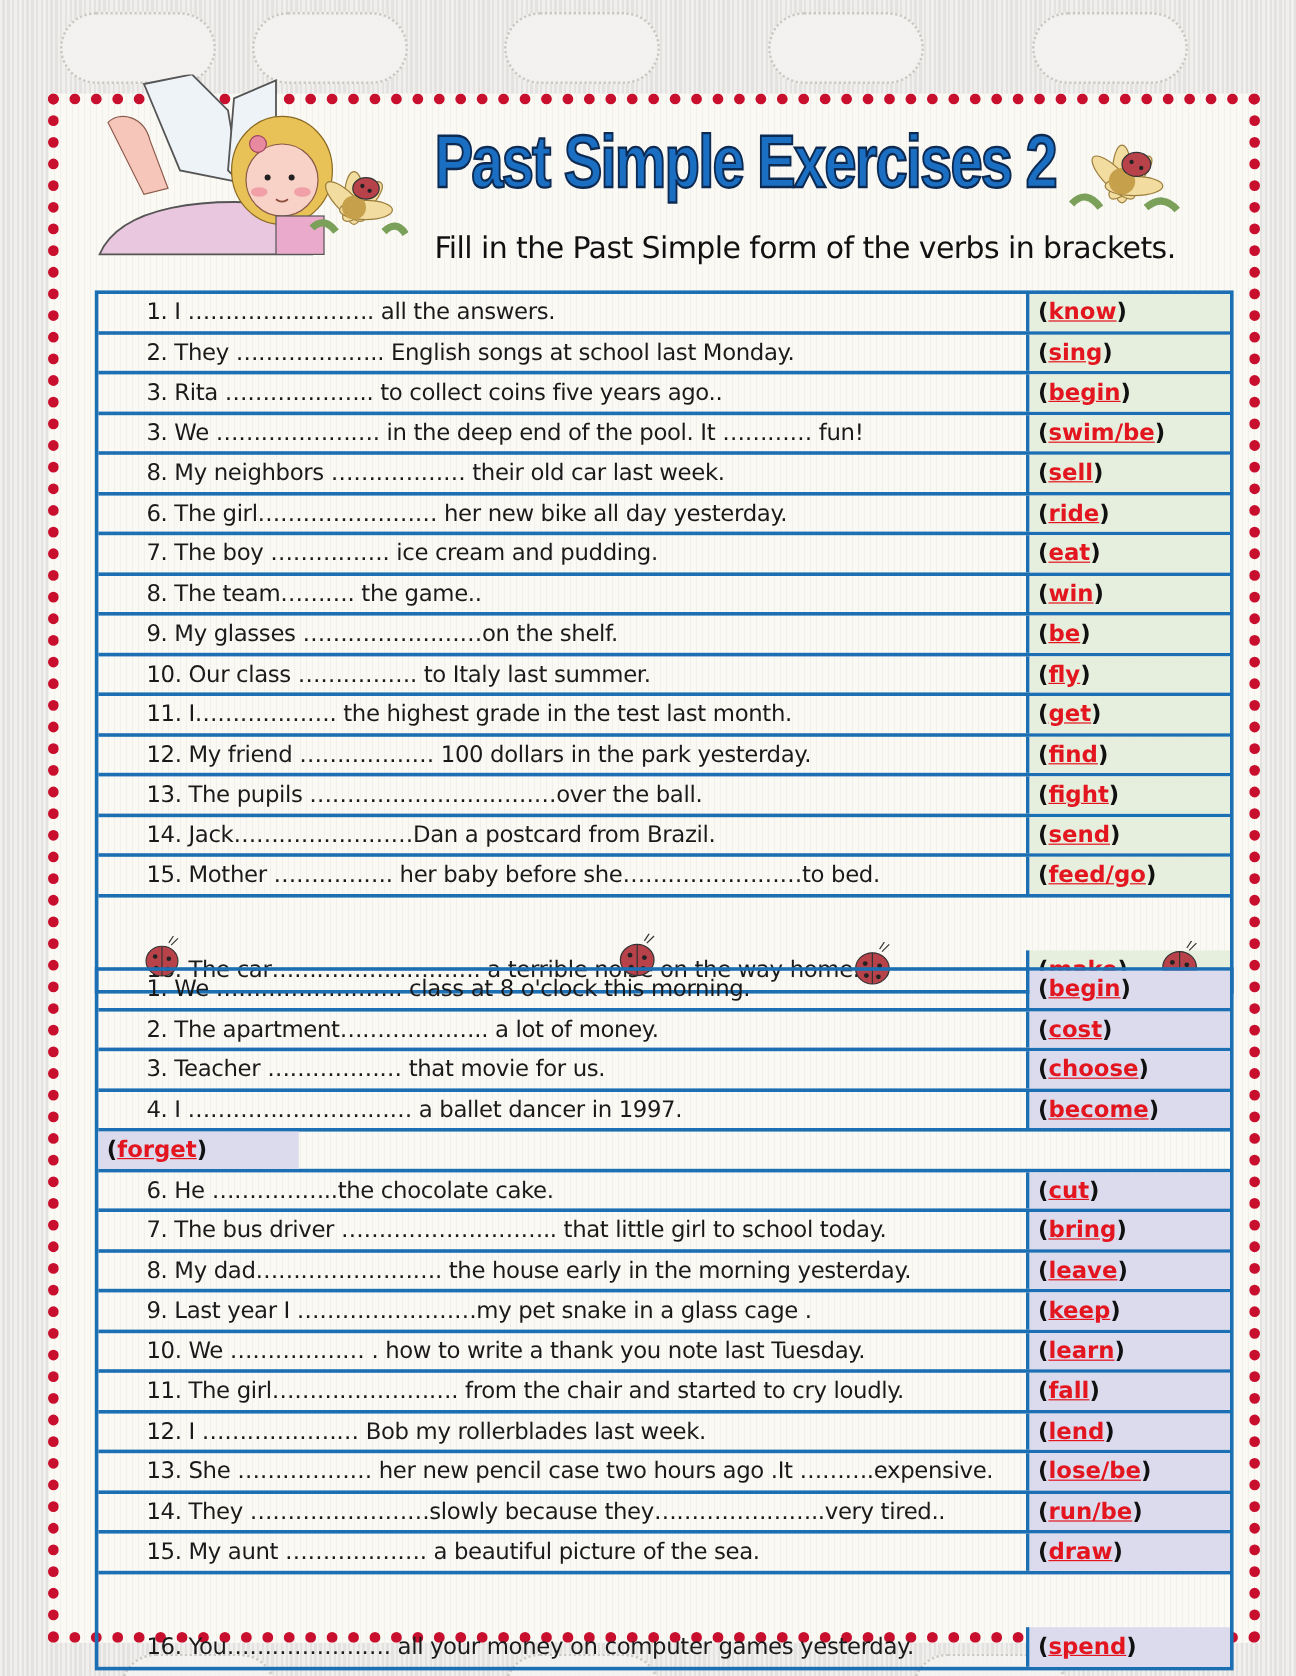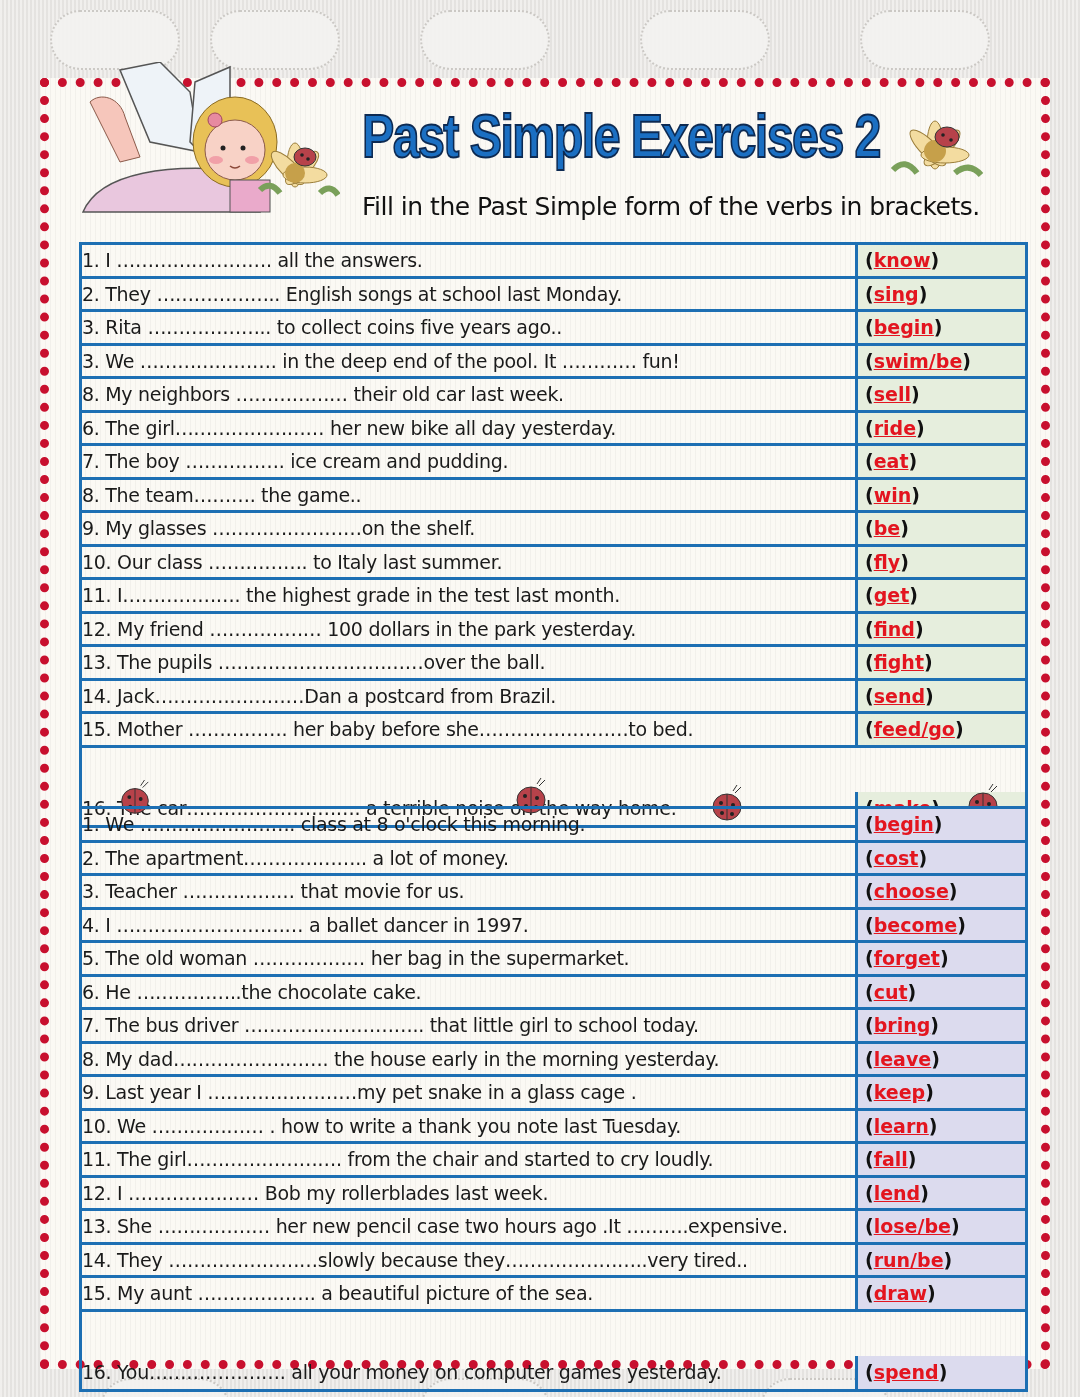--- a/index.html
+++ b/index.html
@@ -71,20 +71,21 @@
     background: transparent;
   }
   .row {
     display: flex;
     height: 33.5px;
     border-bottom: 3px solid #1d6fb3;
   }
   .row:last-child { border-bottom: none; margin-top: 44px; }
   .sentence {
     flex: 1;
+    padding-left: 40px;
     display: flex; align-items: center;
     font-family: "DejaVu Sans", sans-serif;
     font-size: 19px;
     color: #1a1a1a;
     white-space: nowrap;
     overflow: hidden;
     border-right: 3px solid #1d6fb3;
     letter-spacing: -0.3px;
   }
   .verb {
@@ -358,21 +359,20 @@
     </div>
   <div class="row">
       <div class="sentence">4.  I ………………………… a ballet dancer in 1997.</div>
       <div class="verb">
         <span>(</span>
         <span class="v">become</span>
         <span>)</span>
       </div>
     </div>
   <div class="row">
-      <div class="sentence">5.  The old woman ……………… her bag in the supermarket.</div>
       <div class="verb">
         <span>(</span>
         <span class="v">forget</span>
         <span>)</span>
       </div>
     </div>
   <div class="row">
       <div class="sentence">6.   He ……………..the chocolate cake.</div>
       <div class="verb">
         <span>(</span>

